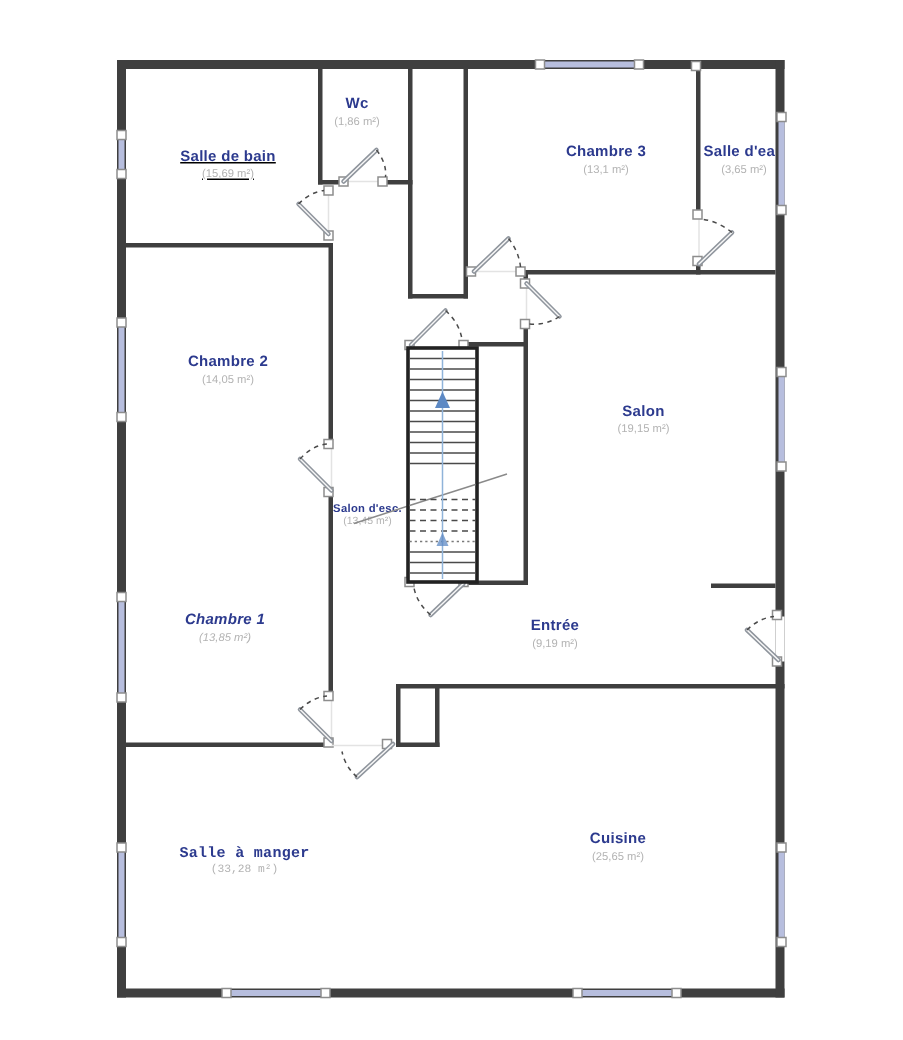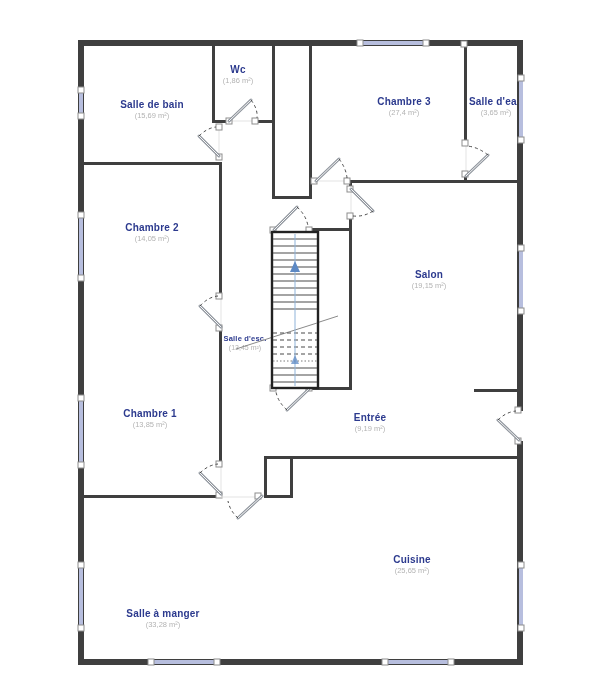--- a/index.html
+++ b/index.html
@@ -22,61 +22,61 @@
   .arrow{fill:var(--stair_arrow,#5d89c4);}
   .room-label{position:absolute;transform:translateX(-50%);text-align:center;white-space:nowrap;}
   .room-name{font-size:10px;font-weight:700;color:var(--room_name,#2c3a8e);letter-spacing:.2px;}
   .room-area{font-size:7.5px;color:var(--room_area,#b3b3b3);margin-top:1px;}
 </style>
 </head>
 <body>
 
 <div id="plan">
 
-  <div class="room-label" style="left:152px;top:99px;">
+  <div class="room-label" style="left:152px;top:99px;text-decoration:underline;">
     <div class="room-name">Salle de bain</div>
     <div class="room-area">(15,69 m²)</div>
   </div>
   <div class="room-label" style="left:238px;top:64px;">
     <div class="room-name">Wc</div>
     <div class="room-area">(1,86 m²)</div>
   </div>
   <div class="room-label" style="left:404px;top:96px;">
     <div class="room-name">Chambre 3</div>
-    <div class="room-area">(27,4 m²)</div>
+    <div class="room-area">(13,1 m²)</div>
   </div>
   <div class="room-label" style="left:496px;top:96px;">
     <div class="room-name">Salle d'eau</div>
     <div class="room-area">(3,65 m²)</div>
   </div>
-  <div class="room-label" style="left:152px;top:222px;">
+  <div class="room-label" style="left:152px;top:236px;">
     <div class="room-name">Chambre 2</div>
     <div class="room-area">(14,05 m²)</div>
   </div>
   <div class="room-label" style="left:429px;top:269px;">
     <div class="room-name">Salon</div>
     <div class="room-area">(19,15 m²)</div>
   </div>
   <div class="room-label" style="left:245px;top:334px;">
-    <div class="room-name" style="font-size:7.5px;">Salle d'esc.</div>
+    <div class="room-name" style="font-size:7.5px;">Salon d'esc.</div>
     <div class="room-area" style="font-size:7px;">(13,45 m²)</div>
   </div>
-  <div class="room-label" style="left:150px;top:408px;">
+  <div class="room-label" style="left:150px;top:408px;font-style:italic;">
     <div class="room-name">Chambre 1</div>
     <div class="room-area">(13,85 m²)</div>
   </div>
   <div class="room-label" style="left:370px;top:412px;">
     <div class="room-name">Entrée</div>
     <div class="room-area">(9,19 m²)</div>
   </div>
   <div class="room-label" style="left:412px;top:554px;">
     <div class="room-name">Cuisine</div>
     <div class="room-area">(25,65 m²)</div>
   </div>
-  <div class="room-label" style="left:163px;top:608px;">
+  <div class="room-label" style="left:163px;top:564px;font-family:Liberation Mono, monospace;">
     <div class="room-name">Salle à manger</div>
     <div class="room-area">(33,28 m²)</div>
   </div>
 
   <svg width="602" height="693" viewBox="0 0 602 693">
 
     <g>
       <rect class="wall" x="212" y="46" width="3" height="77"></rect>
       <rect class="wall" x="212" y="120" width="17" height="3"></rect>
       <rect class="wall" x="255" y="120" width="20" height="3"></rect>

